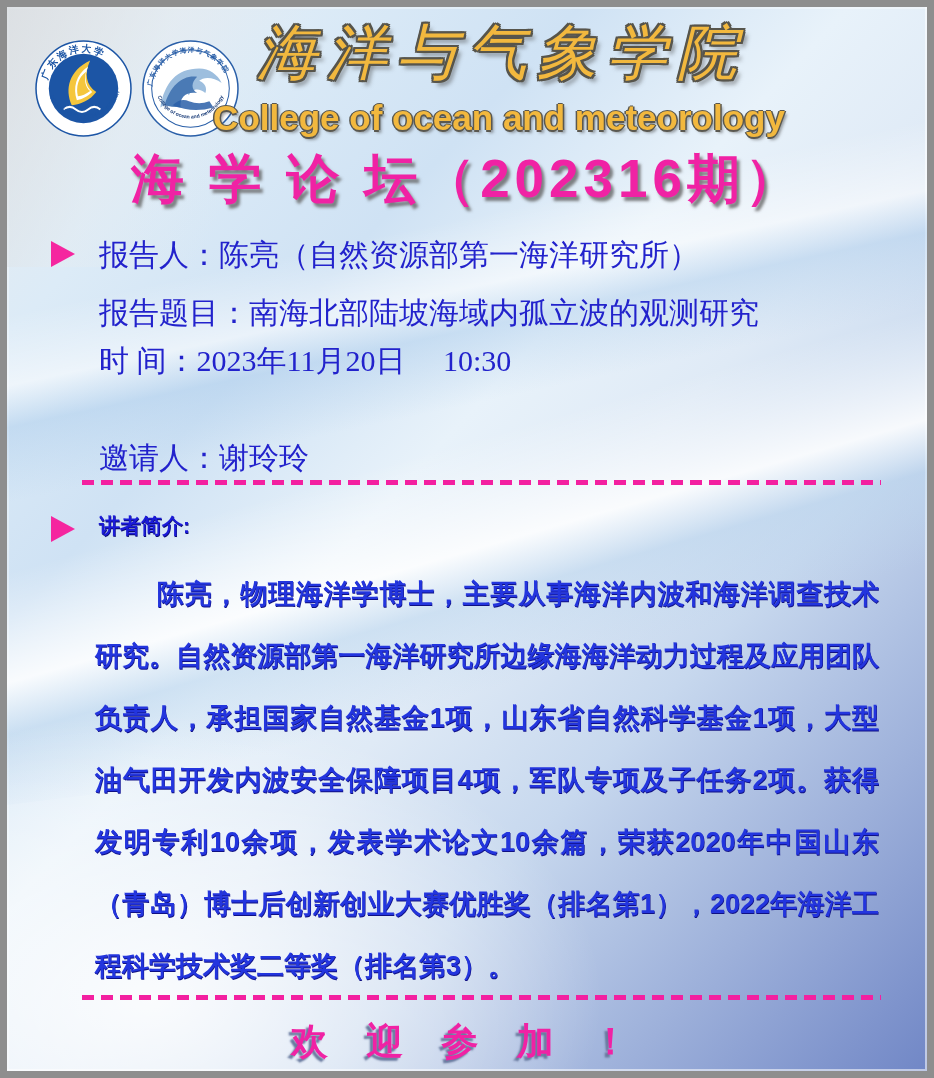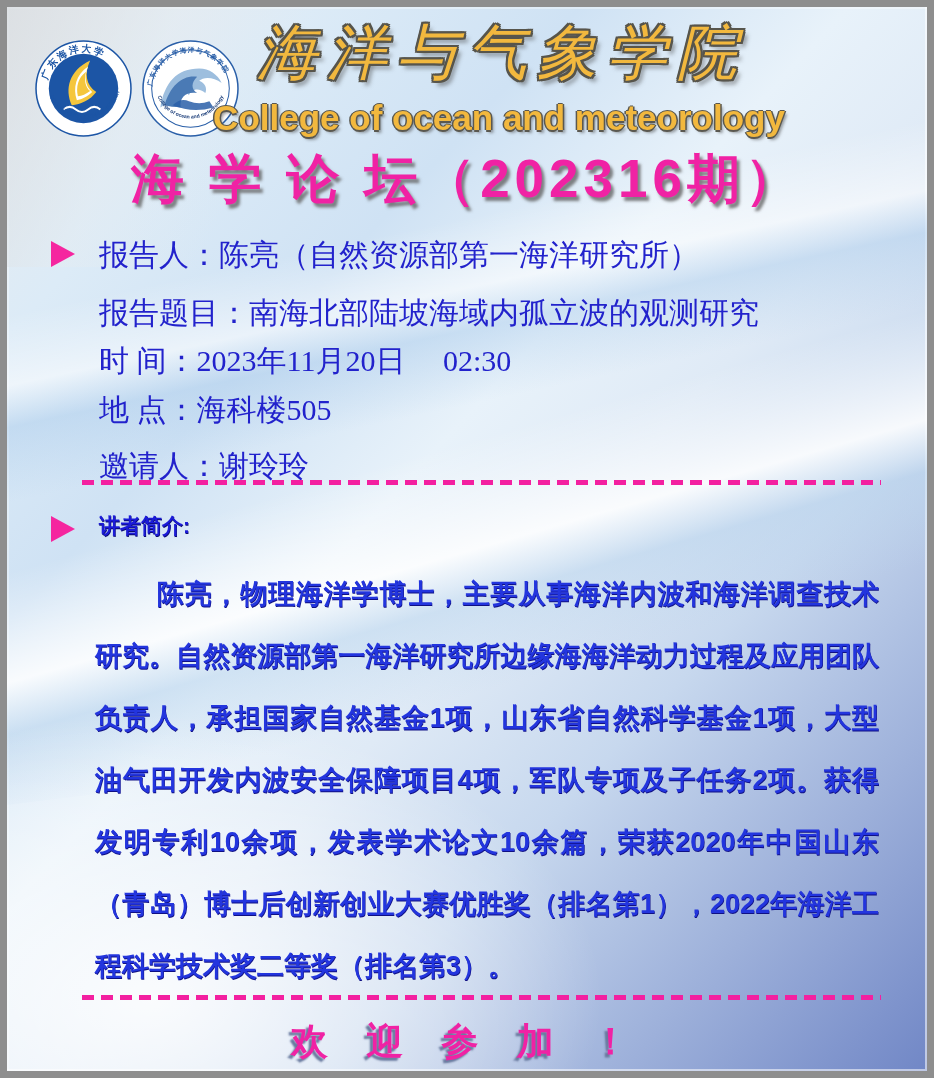--- a/index.html
+++ b/index.html
@@ -81,21 +81,21 @@
   .tri1{left:44px;top:234px;}
   .tri2{left:44px;top:509px;}
 
   .info-line{
     position:absolute;left:92px;right:40px;
     font-family:"Liberation Serif", serif;
     font-size:30px;
     color:#2222cc;
     white-space:nowrap;
   }
-  .il0{top:228px;} .il1{top:286px;} .il2{top:334px;} .il3{top:383px;} .il4{top:431px;margin-top:8px;}
+  .il0{top:228px;} .il1{top:286px;} .il2{top:334px;} .il3{top:383px;} .il4{top:431px;}
 
   .dashline{
     position:absolute;left:75px;right:46px;height:5px;
     background:repeating-linear-gradient(90deg,#f320a0 0 12px, transparent 12px 19px);
   }
   .dash1{top:473px;} .dash2{top:988px;}
 
   .speaker-heading{
     position:absolute;left:92px;top:505px;
     font-size:21px;font-weight:800;color:#1b1bd8;
@@ -171,22 +171,21 @@
 
   <div class="titleblock">
     <div class="cn-title">海洋与气象学院</div>
     <div class="en-title">College of ocean and meteorology</div>
     <div class="forum-title">海 学 论 坛（202316期）</div>
   </div>
 
   <div class="tri tri1"></div>
   <div class="info-line il1">报告题目：南海北部陆坡海域内孤立波的观测研究</div>
   <div class="info-line il0">报告人：陈亮（自然资源部第一海洋研究所）</div>
-  <div class="info-line il2">时  间：2023年11月20日　 02:30</div>
-  <div class="info-line il3">地  点：海科楼505</div>
+  <div class="info-line il2">时  间：2023年11月20日　 10:30</div>
   <div class="info-line il4">邀请人：谢玲玲</div>
 
   <div class="dashline dash1"></div>
 
   <div class="tri tri2"></div>
   <div class="speaker-heading">讲者简介:</div>
   <div class="speaker-bio">陈亮，物理海洋学博士，主要从事海洋内波和海洋调查技术研究。自然资源部第一海洋研究所边缘海海洋动力过程及应用团队负责人，承担国家自然基金1项，山东省自然科学基金1项，大型油气田开发内波安全保障项目4项，军队专项及子任务2项。获得发明专利10余项，发表学术论文10余篇，荣获2020年中国山东（青岛）博士后创新创业大赛优胜奖（排名第1），2022年海洋工程科学技术奖二等奖（排名第3）。</div>
 
   <div class="dashline dash2"></div>
 

